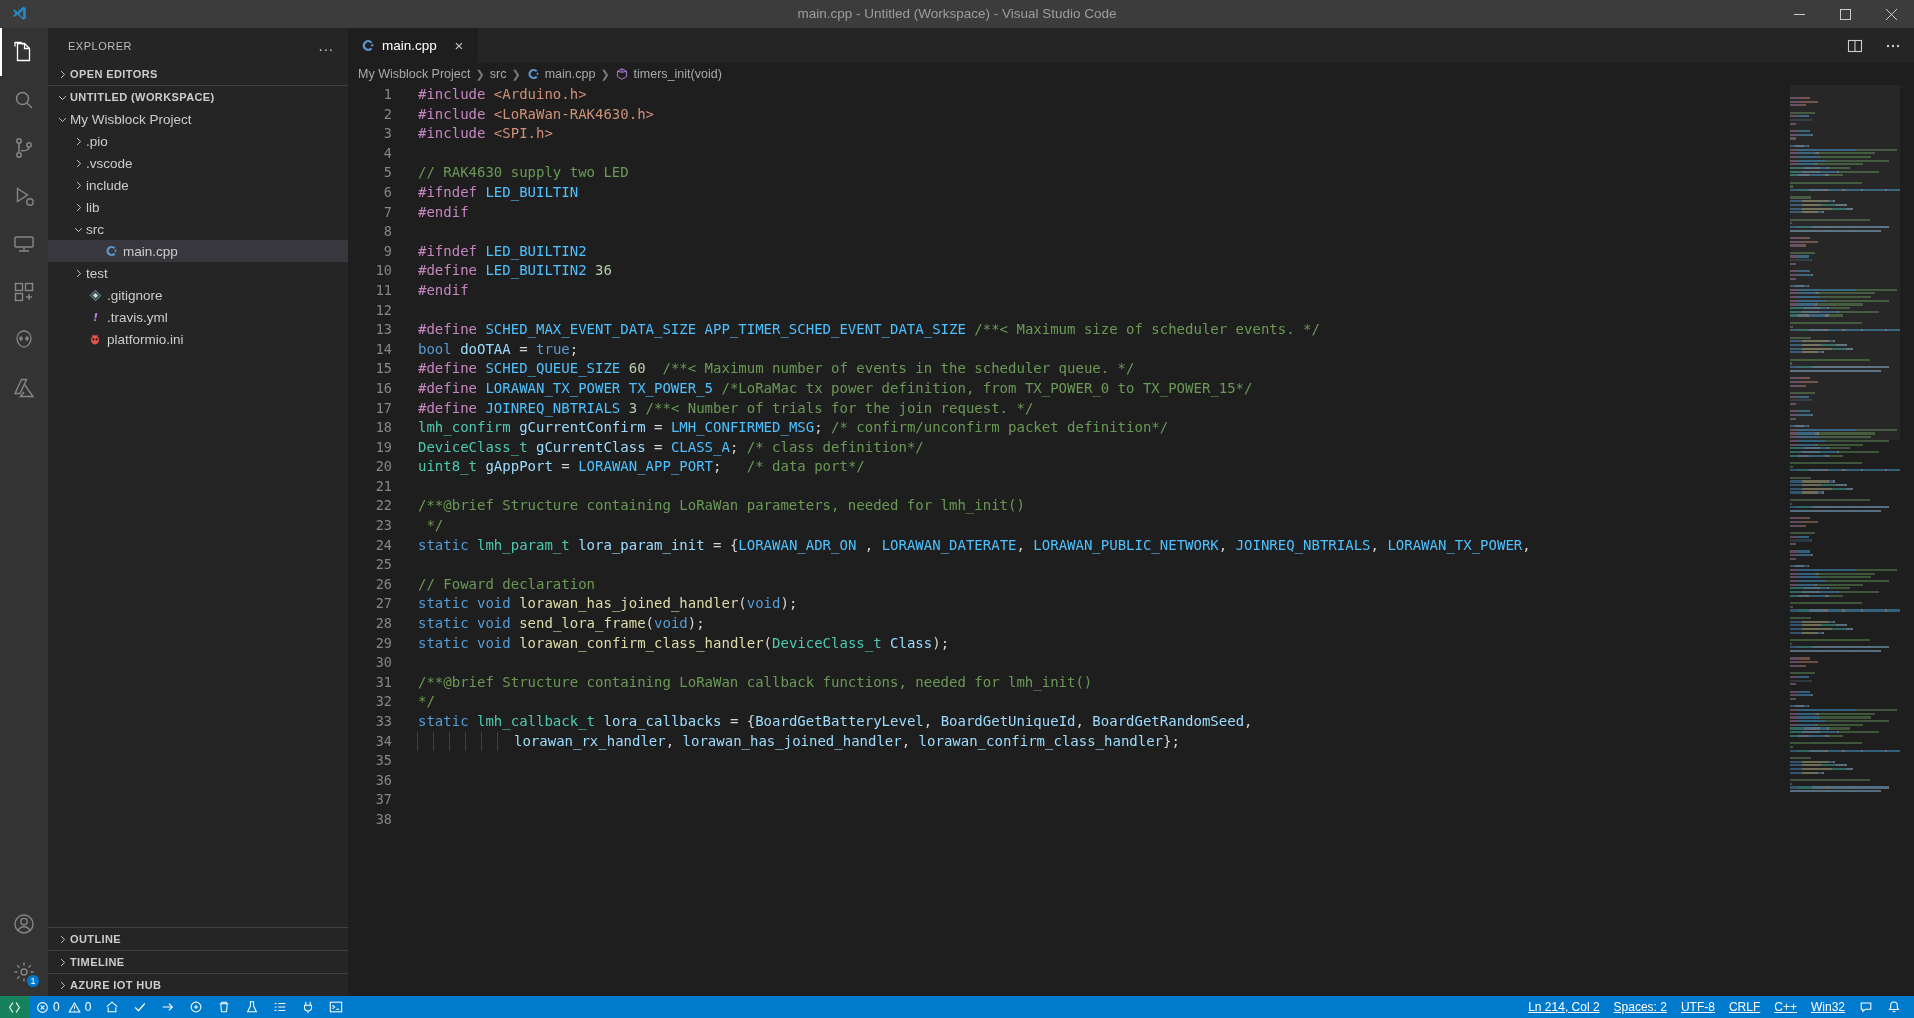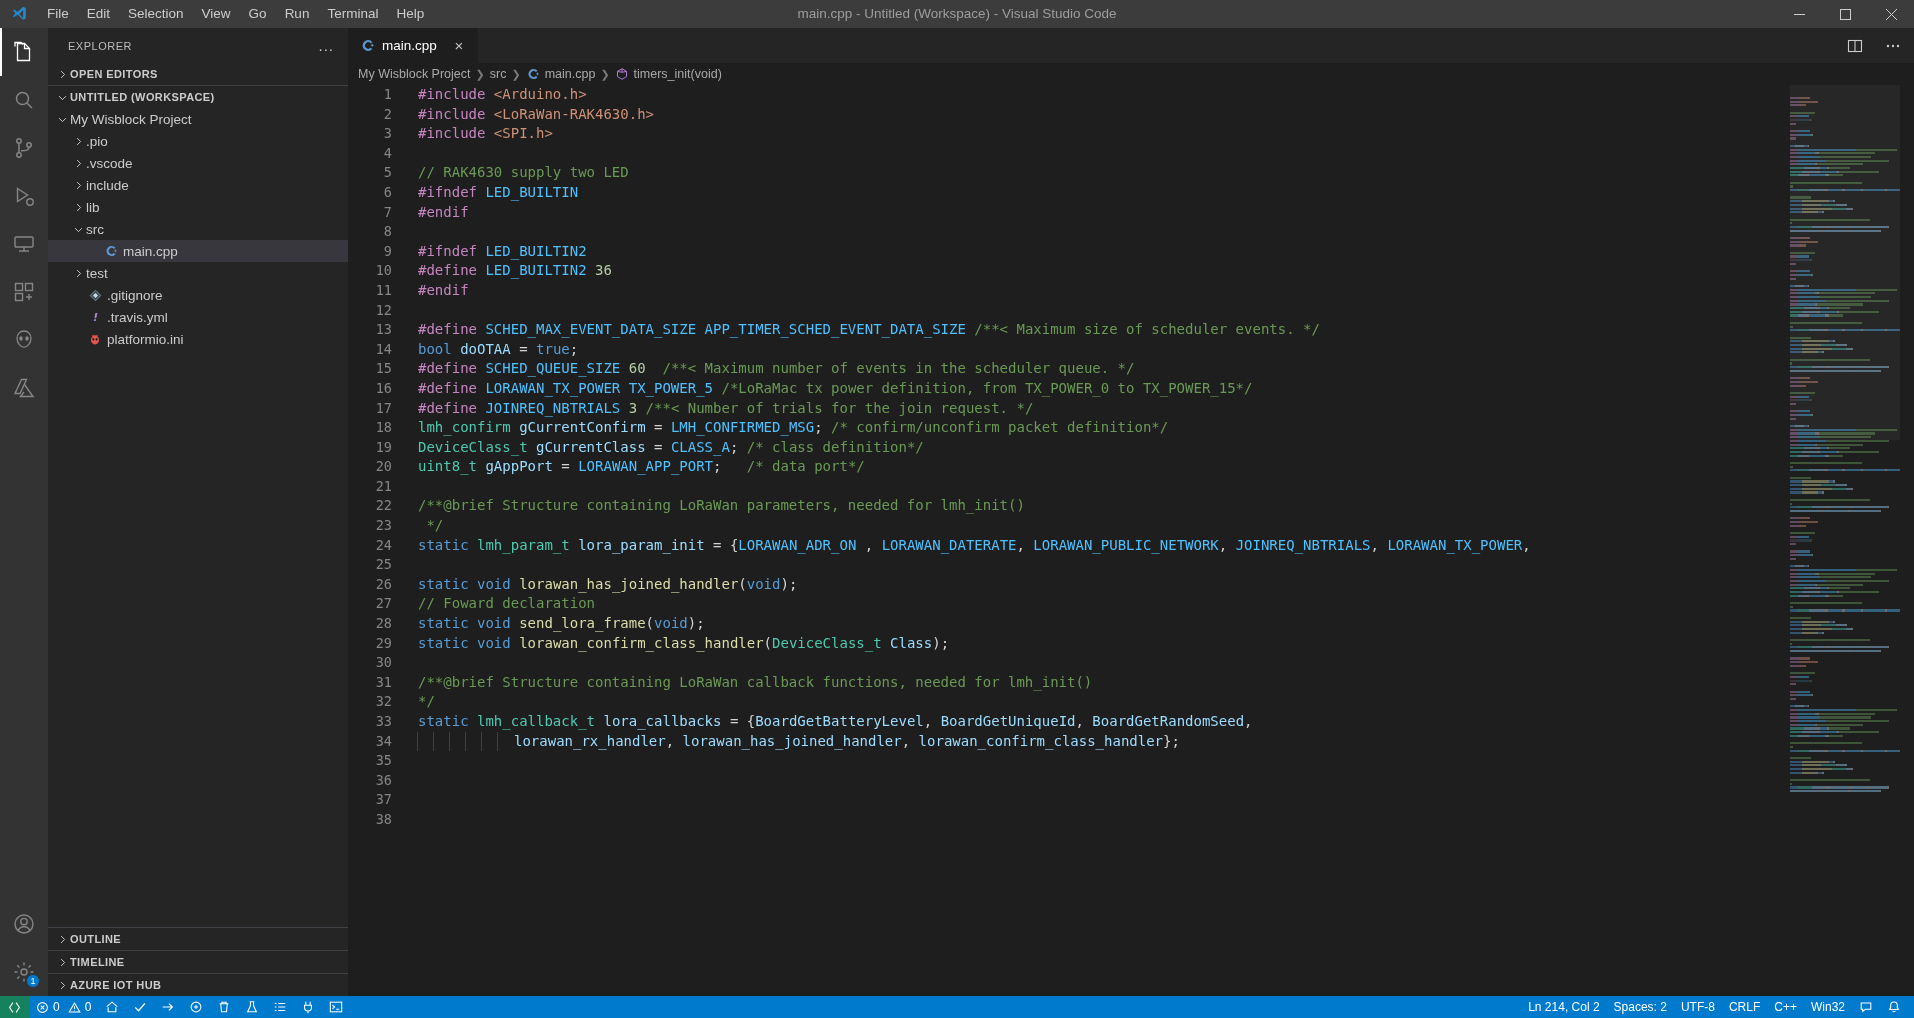--- a/index.html
+++ b/index.html
@@ -90,42 +90,32 @@
   
   .minimap { position:absolute; right:14px; top:0; width:110px; bottom:0; overflow:hidden; }
   .mm-slider { position:absolute; right:14px; top:0; width:110px; height:355px; background:rgba(255,255,255,.045); }
   .mm-line { height:2.1px; margin-bottom:1.6px; }
   .scroll-dec { position:absolute; right:0; top:0; width:14px; bottom:0; background:#1e1e1e; }
 
   
   .statusbar { height:22px; background:#007acc; display:flex; align-items:center; color:#ffffff;
     font-size:12px; }
   .sb-left { display:flex; align-items:center; }
-  .sb-right { margin-left:auto; display:flex; align-items:center; padding-right:6px; }
+  .sb-right { margin-left:auto; display:flex; align-items:center; padding-right:6px;text-decoration:underline; }
   .sb-cell { padding:0 7px; height:22px; display:flex; align-items:center; gap:4px; cursor:pointer; white-space:nowrap;}
   svg { display:block; }
 </style>
 </head>
 <body>
 
 <div class="titlebar">
   <div class="vs-logo">
     <svg width="18" height="18" viewBox="0 0 24 24">
         <path fill="#2489ca" d="M17.5 2.2 10 9.4 5.6 6 4 7l3.3 4L4 15l1.6 1L10 12.6l7.5 7.2L21 18V4zM17.5 6.7v10.6L12.2 12z"></path>
       </svg>
-  </div>
-  <div class="menu">
-    <div class="menu-item">File</div>
-    <div class="menu-item">Edit</div>
-    <div class="menu-item">Selection</div>
-    <div class="menu-item">View</div>
-    <div class="menu-item">Go</div>
-    <div class="menu-item">Run</div>
-    <div class="menu-item">Terminal</div>
-    <div class="menu-item">Help</div>
   </div>
   <div class="title-center">main.cpp - Untitled (Workspace) - Visual Studio Code</div>
   <div class="win-ctrls">
     <div class="win-btn">
       <svg width="11" height="11" viewBox="0 0 11 11">
           <rect x="0" y="5" width="11" height="1" fill="#ccc"></rect>
         </svg>
     </div>
     <div class="win-btn">
       <svg width="11" height="11" viewBox="0 0 11 11">
@@ -507,22 +497,22 @@
             <div class="cl"><span class="t-pre">#define </span><span class="t-macro">LORAWAN_TX_POWER TX_POWER_5 </span><span class="t-com">/*LoRaMac tx power definition, from TX_POWER_0 to TX_POWER_15*/</span></div>
             <div class="cl"><span class="t-pre">#define </span><span class="t-macro">JOINREQ_NBTRIALS </span><span class="t-num">3</span><span class="t-plain"> </span><span class="t-com">/**&lt; Number of trials for the join request. */</span></div>
             <div class="cl"><span class="t-type">lmh_confirm </span><span class="t-var">gCurrentConfirm</span><span class="t-plain"> = </span><span class="t-macro">LMH_CONFIRMED_MSG</span><span class="t-plain">; </span><span class="t-com">/* confirm/unconfirm packet definition*/</span></div>
             <div class="cl"><span class="t-type">DeviceClass_t </span><span class="t-var">gCurrentClass</span><span class="t-plain"> = </span><span class="t-macro">CLASS_A</span><span class="t-plain">; </span><span class="t-com">/* class definition*/</span></div>
             <div class="cl"><span class="t-type">uint8_t </span><span class="t-var">gAppPort</span><span class="t-plain"> = </span><span class="t-macro">LORAWAN_APP_PORT</span><span class="t-plain">;   </span><span class="t-com">/* data port*/</span></div>
             <div class="cl">&nbsp;</div>
             <div class="cl"><span class="t-com">/**@brief Structure containing LoRaWan parameters, needed for lmh_init()</span></div>
             <div class="cl"><span class="t-com"> */</span></div>
             <div class="cl"><span class="t-key">static </span><span class="t-type">lmh_param_t </span><span class="t-var">lora_param_init</span><span class="t-plain"> = {</span><span class="t-macro">LORAWAN_ADR_ON</span><span class="t-plain"> , </span><span class="t-macro">LORAWAN_DATERATE</span><span class="t-plain">, </span><span class="t-macro">LORAWAN_PUBLIC_NETWORK</span><span class="t-plain">, </span><span class="t-macro">JOINREQ_NBTRIALS</span><span class="t-plain">, </span><span class="t-macro">LORAWAN_TX_POWER</span><span class="t-plain">,</span></div>
             <div class="cl">&nbsp;</div>
+            <div class="cl"><span class="t-com">// Foward declaration</span></div>
             <div class="cl"><span class="t-key">static </span><span class="t-key">void </span><span class="t-fn">lorawan_has_joined_handler</span><span class="t-plain">(</span><span class="t-key">void</span><span class="t-plain">);</span></div>
-            <div class="cl"><span class="t-com">// Foward declaration</span></div>
             <div class="cl"><span class="t-key">static </span><span class="t-key">void </span><span class="t-fn">send_lora_frame</span><span class="t-plain">(</span><span class="t-key">void</span><span class="t-plain">);</span></div>
             <div class="cl"><span class="t-key">static </span><span class="t-key">void </span><span class="t-fn">lorawan_confirm_class_handler</span><span class="t-plain">(</span><span class="t-type">DeviceClass_t </span><span class="t-var">Class</span><span class="t-plain">);</span></div>
             <div class="cl">&nbsp;</div>
             <div class="cl"><span class="t-com">/**@brief Structure containing LoRaWan callback functions, needed for lmh_init()</span></div>
             <div class="cl"><span class="t-com">*/</span></div>
             <div class="cl"><span class="t-key">static </span><span class="t-type">lmh_callback_t </span><span class="t-var">lora_callbacks</span><span class="t-plain"> = {</span><span class="t-var">BoardGetBatteryLevel</span><span class="t-plain">, </span><span class="t-var">BoardGetUniqueId</span><span class="t-plain">, </span><span class="t-var">BoardGetRandomSeed</span><span class="t-plain">,</span></div>
             <div class="cl"><span class="iguide" style="width:17px"></span><span class="iguide" style="width:17px"></span><span class="iguide" style="width:17px"></span><span class="iguide" style="width:17px"></span><span class="iguide" style="width:17px"></span><span class="iguide" style="width:17px"></span><span class="t-var">lorawan_rx_handler</span><span class="t-plain">, </span><span class="t-var">lorawan_has_joined_handler</span><span class="t-plain">, </span><span class="t-var">lorawan_confirm_class_handler</span><span class="t-plain">};</span></div>
             <div class="cl">&nbsp;</div>
           </div>
       </div>

